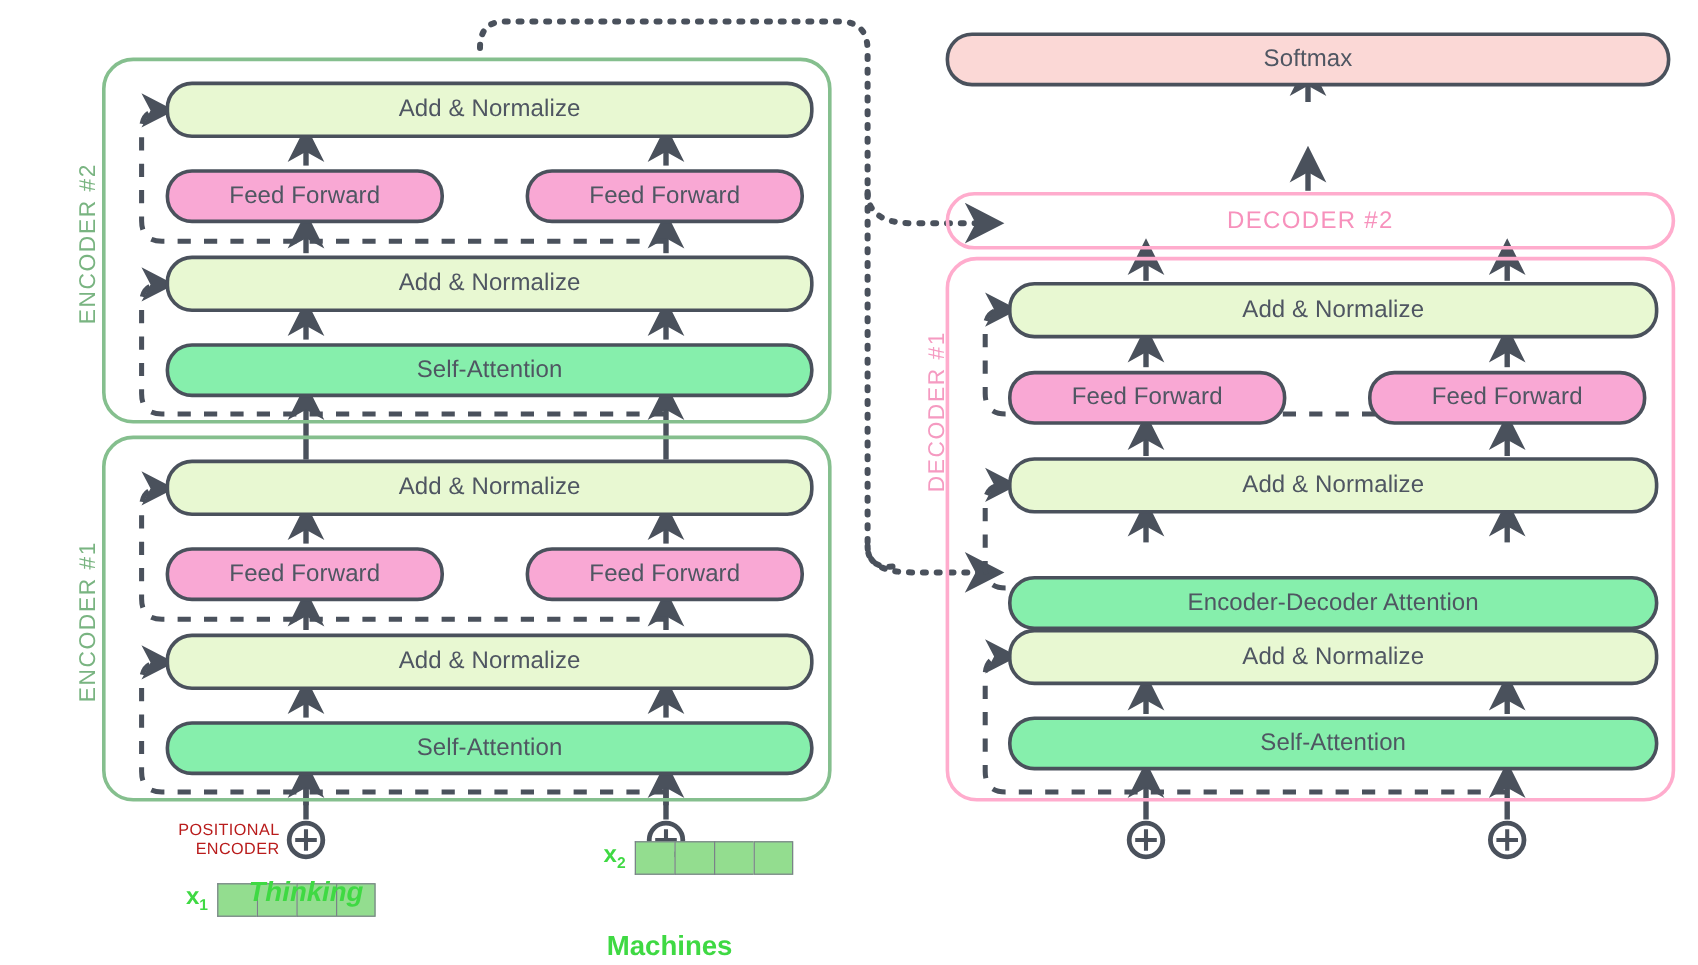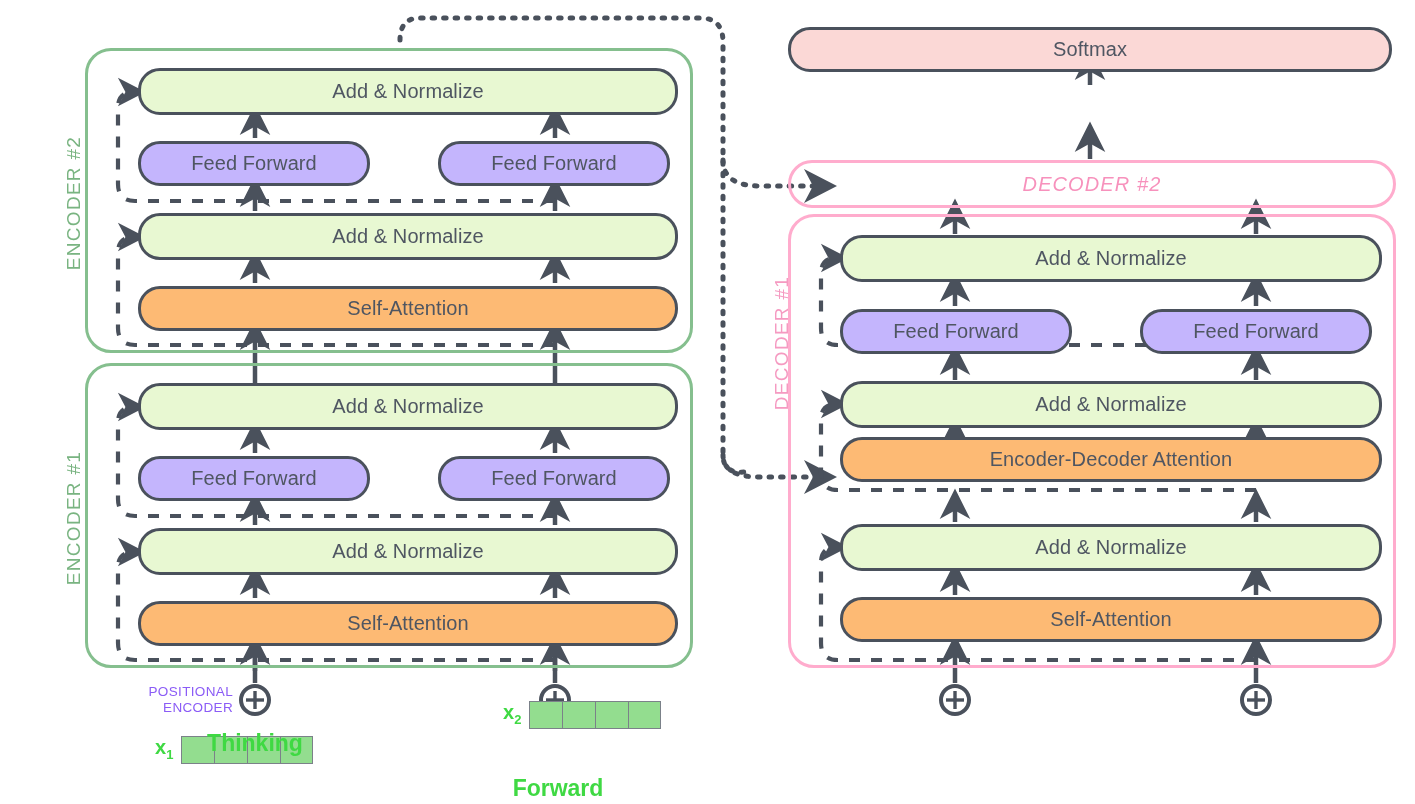--- a/index.html
+++ b/index.html
@@ -28,22 +28,22 @@
     border-radius:22px;
     display:flex;
     align-items:center;
     justify-content:center;
     color:#4f5662;
     font-size:20px;
     letter-spacing:.1px;
     white-space:nowrap;
   }
   .box.addnorm{ background:#e8f8d2; }
-  .box.ff{ background:#c4b5fd; }
-  .box.attn{ background:#fdba74;text-align:right; }
+  .box.ff{ background:#f9a8d4; }
+  .box.attn{ background:#86efac;text-align:right; }
   .box.softmax{ background:#fbd8d6; }
   .box.linear{ background:#f1ddf6; }
 
   
   .grp{
     position:absolute;
     box-sizing:border-box;
     border-radius:26px;
     background:transparent;
   }
@@ -65,21 +65,21 @@
     width:100%;
     text-align:center;
     color:#f791bc;
     font-size:20px;
     letter-spacing:1.1px;
   }
 
   
   .pos-enc{
     position:absolute;
-    color:#8b5cf6;
+    color:#b91c1c;
     font-size:13.5px;
     letter-spacing:.35px;
     line-height:15.5px;
     text-align:right;
     white-space:nowrap;
   }
 
   
   .embed-row{ position:absolute; display:flex; align-items:flex-start; }
   .embed-label{
@@ -238,35 +238,35 @@
 
   <div class="box ff" style="left:138px; top:456px; width:232px; height:45px;">Feed Forward</div>
   <div class="box ff" style="left:438px; top:456px; width:232px; height:45px;">Feed Forward</div>
 
   <div class="box addnorm" style="left:138px; top:528px; width:540px; height:47px;">Add &amp; Normalize</div>
 
   <div class="box attn" style="left:138px; top:601px; width:540px; height:45px;">Self-Attention</div>
 
   <div class="box softmax" style="left:788px; top:27px; width:604px; height:45px;text-align:center;">Softmax</div>
 
-  <div class="grp dec" style="left:788px; top:160px; width:608px; height:48px;font-style:italic;">
+  <div class="grp dec" style="left:788px; top:160px; width:608px; height:48px;">
     <div class="dec2-label" style="top:10px;">DECODER #2</div>
   </div>
 
   <div class="grp dec" style="left:788px; top:214px; width:608px; height:454px;"></div>
   <div class="grp-label dec" style="left:702px; top:332px; width:160px; text-align:center; transform:rotate(-90deg);">DECODER #1</div>
 
   <div class="box addnorm" style="left:840px; top:235px; width:542px; height:47px;">Add &amp; Normalize</div>
 
   <div class="box ff" style="left:840px; top:309px; width:232px; height:45px;">Feed Forward</div>
   <div class="box ff" style="left:1140px; top:309px; width:232px; height:45px;">Feed Forward</div>
 
   <div class="box addnorm" style="left:840px; top:381px; width:542px; height:47px;">Add &amp; Normalize</div>
 
-  <div class="box attn" style="left:840px; top:437px; width:542px; height:45px;">Encoder-Decoder Attention</div>
+  <div class="box attn" style="left:840px; top:480px; width:542px; height:45px;">Encoder-Decoder Attention</div>
 
   <div class="box addnorm" style="left:840px; top:524px; width:542px; height:47px;">Add &amp; Normalize</div>
 
   <div class="box attn" style="left:840px; top:597px; width:542px; height:45px;">Self-Attention</div>
 
   <div class="pos-enc" style="left:138px; top:684px; width:95px;">
     <div>POSITIONAL</div>
     <div>ENCODER</div>
   </div>
 
@@ -274,28 +274,28 @@
     <span class="embed-label">
       <span>x</span><sub>1</sub>
     </span>
     <span class="embed-cells">
       <span class="embed-cell"></span>
       <span class="embed-cell"></span>
       <span class="embed-cell"></span>
       <span class="embed-cell"></span>
     </span>
   </div>
-  <div class="word" style="left:155px; top:730px; width:200px;">Thinking</div>
+  <div class="word" style="left:155px; top:730px; width:200px;font-style:italic;">Thinking</div>
 
   <div class="embed-row" style="left:458px; top:701px;margin-left:45px;">
     <span class="embed-label">
       <span>x</span><sub>2</sub>
     </span>
     <span class="embed-cells">
       <span class="embed-cell"></span>
       <span class="embed-cell"></span>
       <span class="embed-cell"></span>
       <span class="embed-cell"></span>
     </span>
   </div>
-  <div class="word" style="left:458px; top:775px; width:200px;">Forward</div>
+  <div class="word" style="left:458px; top:775px; width:200px;">Machines</div>
 
 </div>
 
 </body></html>

